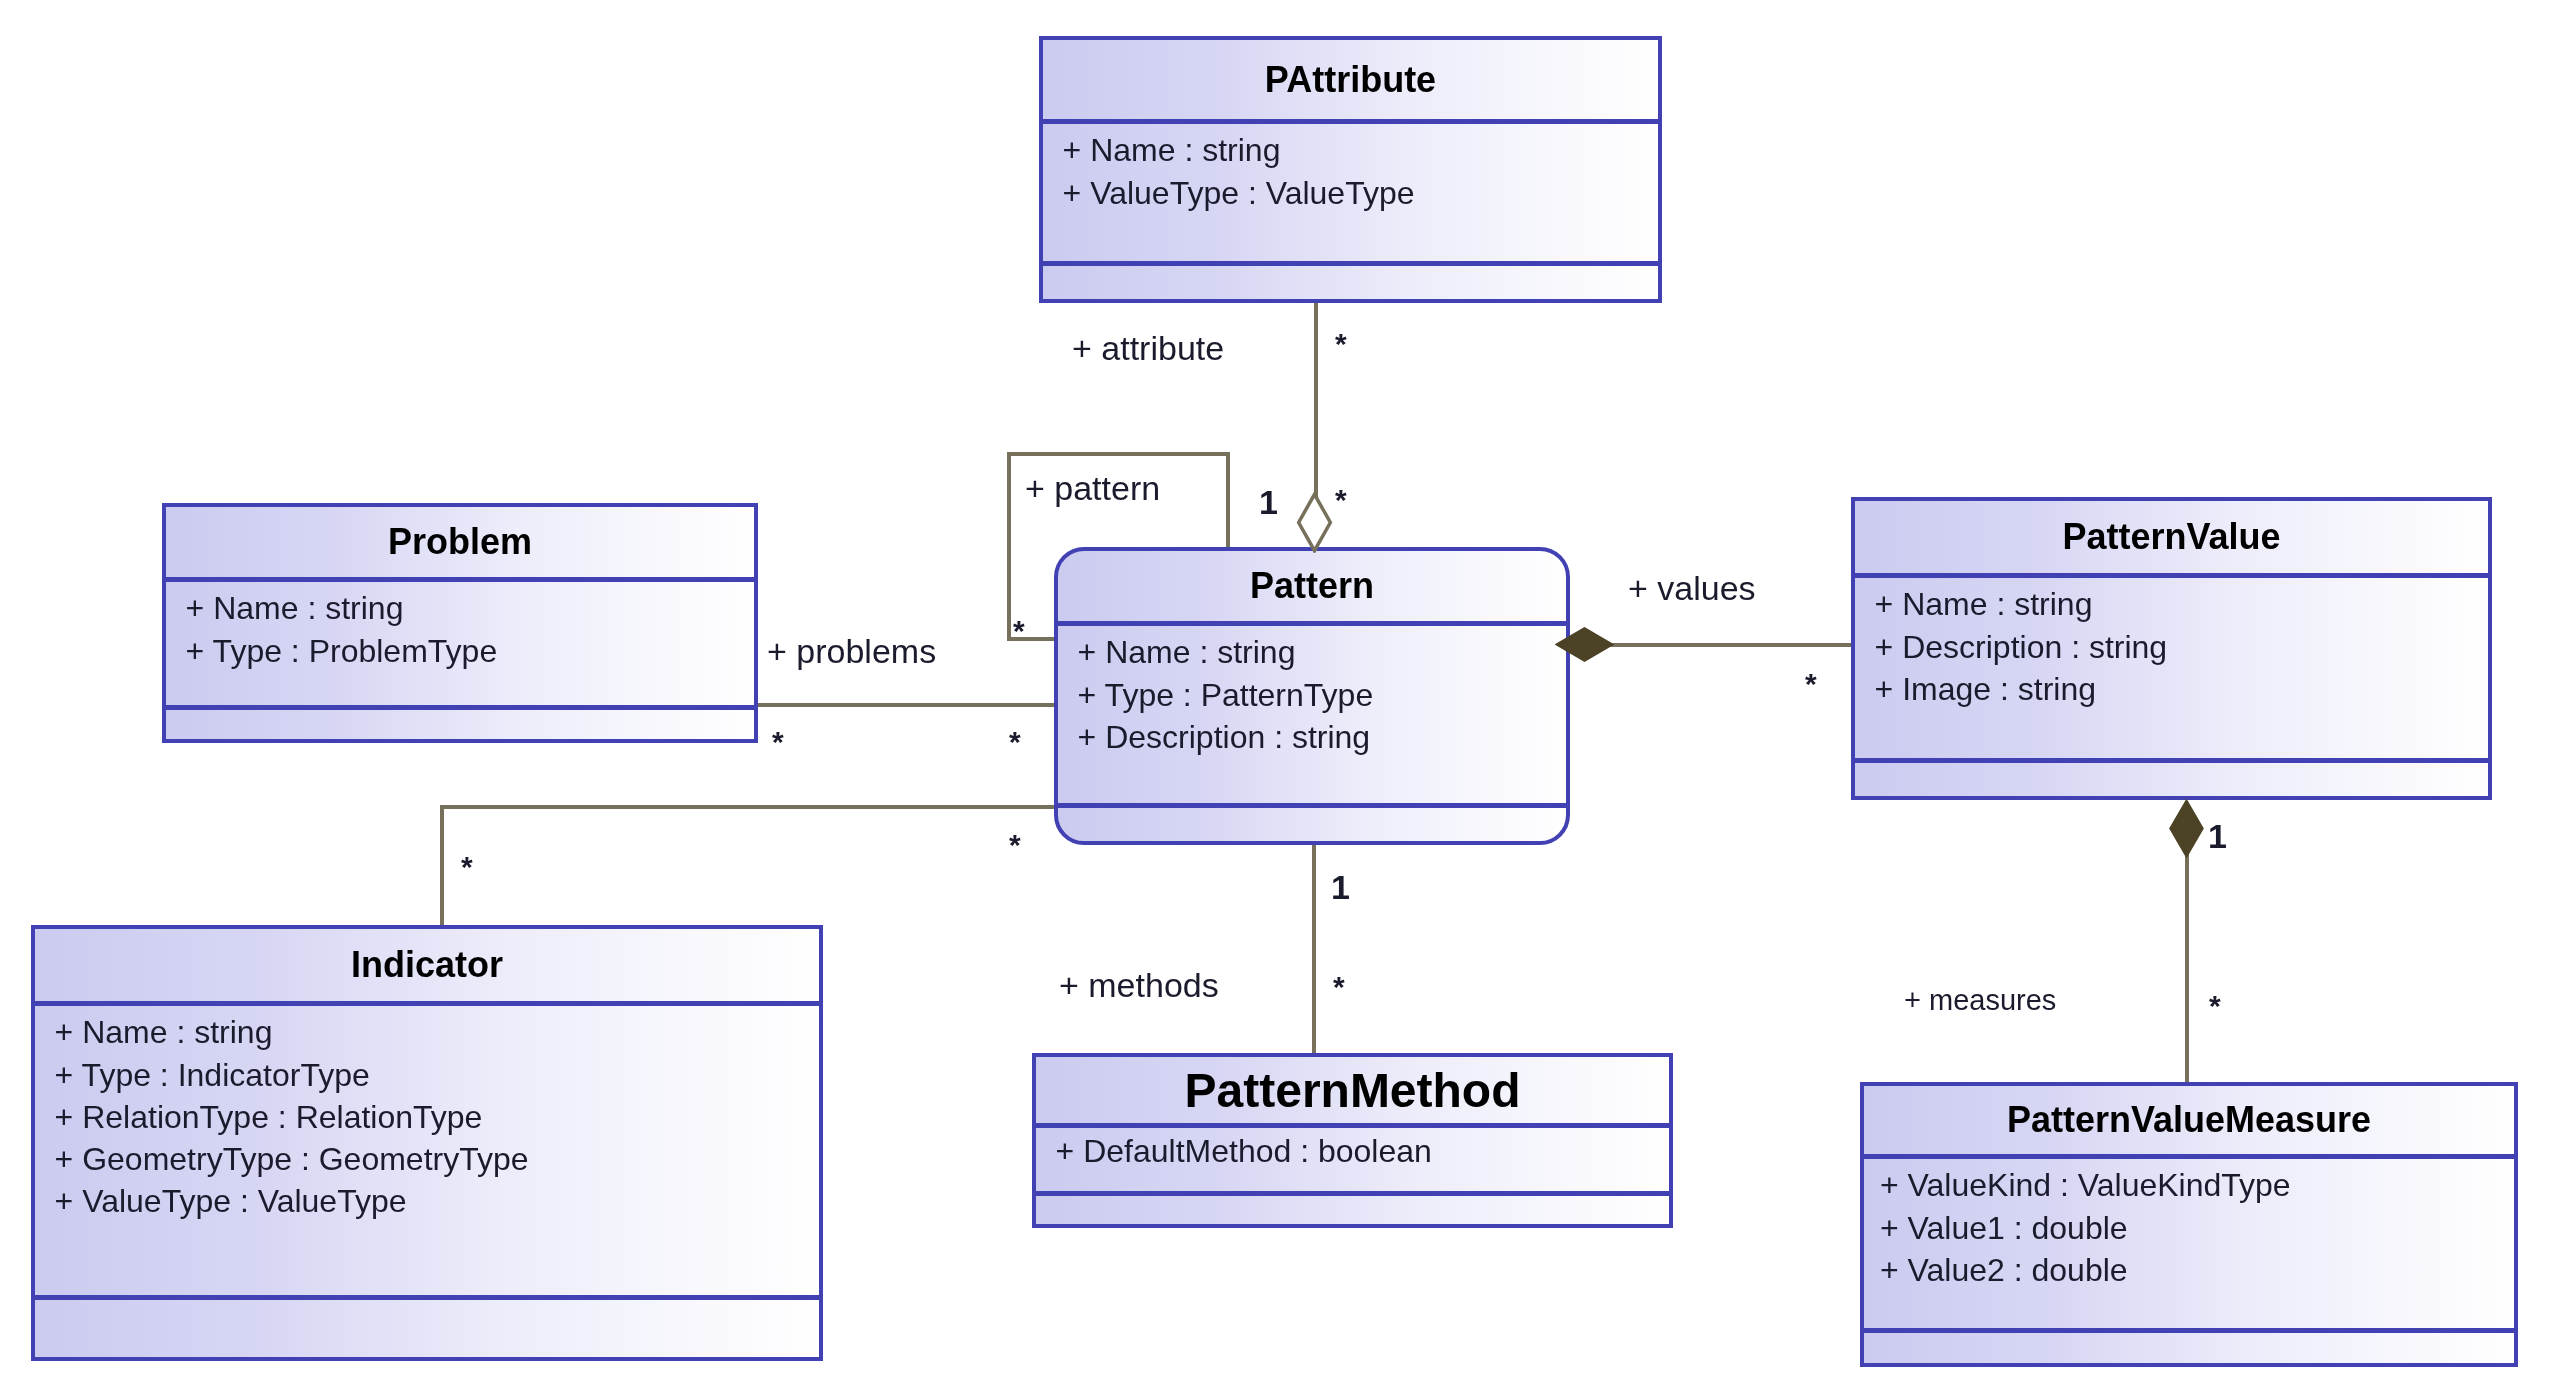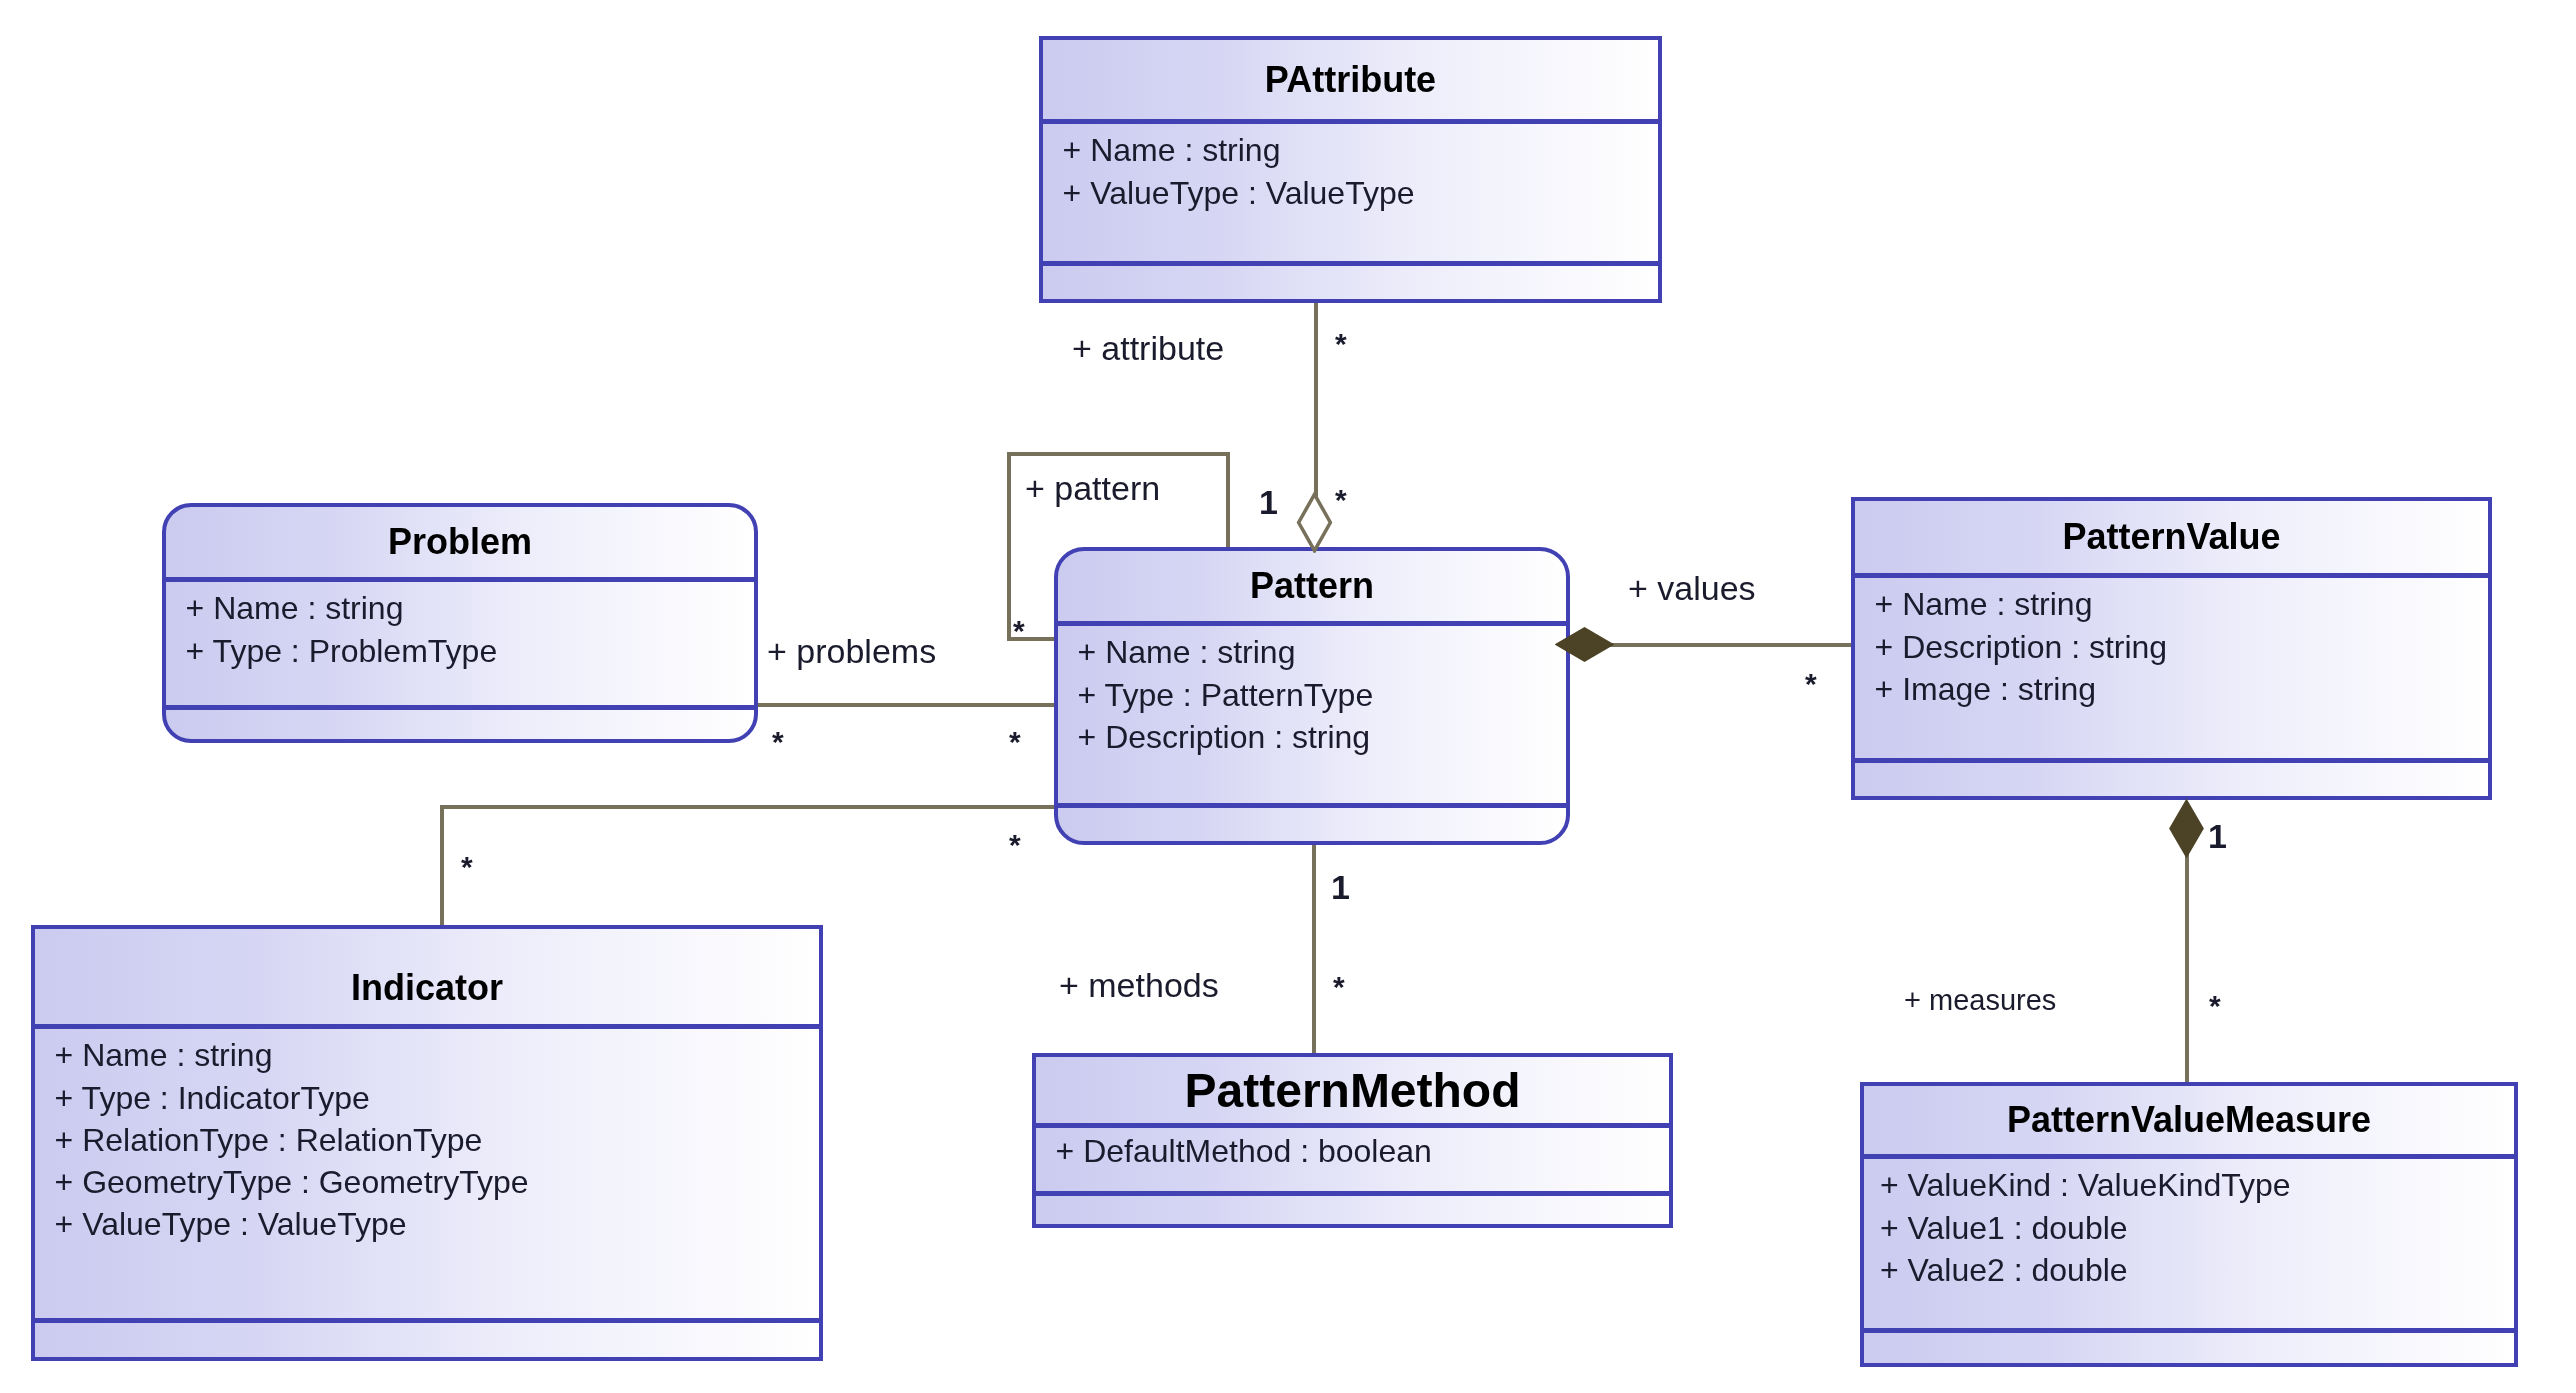--- a/index.html
+++ b/index.html
@@ -117,21 +117,21 @@
 
   <div class="uml-class" style="left:1039px; top:36px; width:623px; height:267px; font-size:32px;">
     <div class="uml-name" style="height:84px; font-size:36px;">PAttribute</div>
     <div class="uml-attrs" style="height:142px;">
       <div class="uml-attr">+ Name : string</div>
       <div class="uml-attr">+ ValueType : ValueType</div>
     </div>
     <div class="uml-ops"></div>
   </div>
 
-  <div class="uml-class" style="left:162px; top:503px; width:596px; height:240px; font-size:32px;border-radius:29px;">
+  <div class="uml-class" style="left:162px; top:503px; width:596px; height:240px; font-size:32px;">
     <div class="uml-name" style="height:75px; font-size:36px;">Problem</div>
     <div class="uml-attrs" style="height:128px;">
       <div class="uml-attr">+ Name : string</div>
       <div class="uml-attr">+ Type : ProblemType</div>
     </div>
     <div class="uml-ops"></div>
   </div>
 
   <div class="uml-class" style="left:1054px; top:547px; width:516px; height:298px; font-size:32px;border-radius:30px;">
     <div class="uml-name" style="height:75px; font-size:36px;">Pattern</div>
@@ -147,21 +147,21 @@
     <div class="uml-name" style="height:77px; font-size:36px;">PatternValue</div>
     <div class="uml-attrs" style="height:185px;">
       <div class="uml-attr">+ Name : string</div>
       <div class="uml-attr">+ Description : string</div>
       <div class="uml-attr">+ Image : string</div>
     </div>
     <div class="uml-ops"></div>
   </div>
 
   <div class="uml-class" style="left:31px; top:925px; width:792px; height:436px; font-size:32px;">
-    <div class="uml-name" style="height:77px; font-size:36px;margin-top:23px;">Indicator</div>
+    <div class="uml-name" style="height:77px; font-size:36px;">Indicator</div>
     <div class="uml-attrs" style="height:294px;">
       <div class="uml-attr">+ Name : string</div>
       <div class="uml-attr">+ Type : IndicatorType</div>
       <div class="uml-attr">+ RelationType : RelationType</div>
       <div class="uml-attr">+ GeometryType : GeometryType</div>
       <div class="uml-attr">+ ValueType : ValueType</div>
     </div>
     <div class="uml-ops"></div>
   </div>
 

